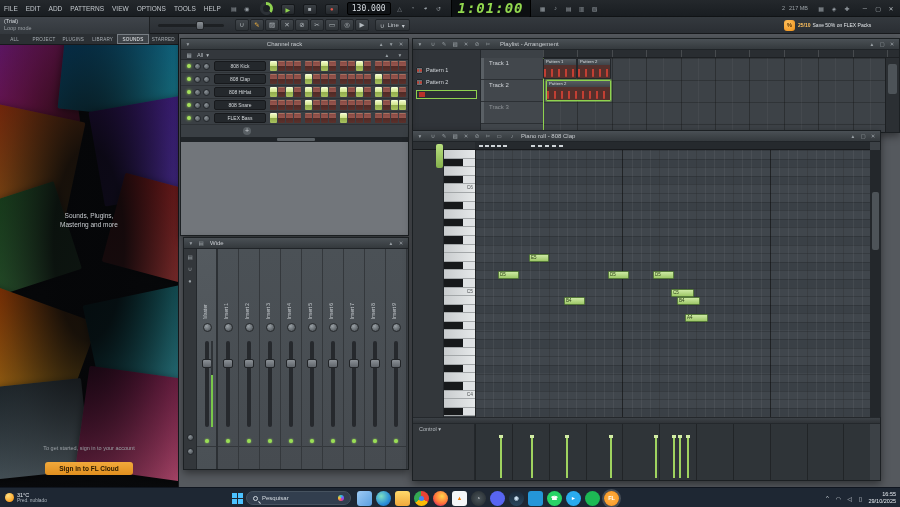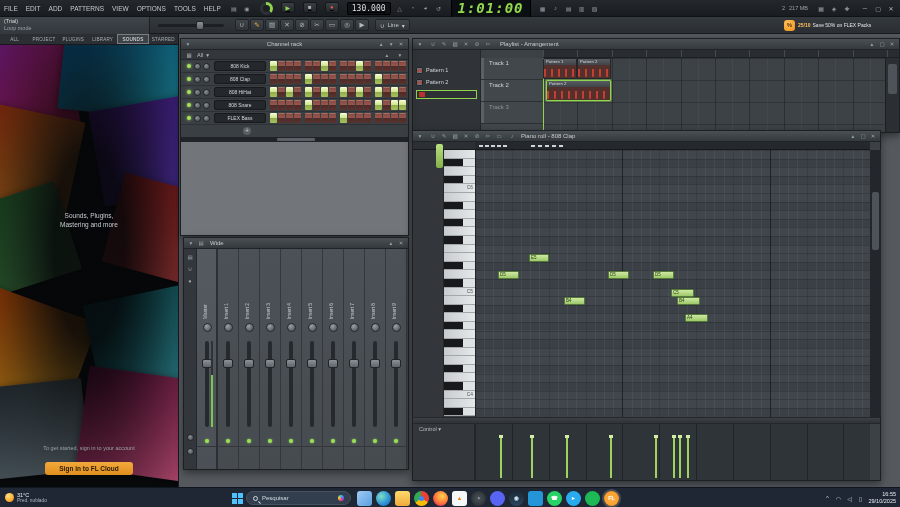--- a/index.html
+++ b/index.html
@@ -10,21 +10,21 @@
 .icrow{display:flex;align-items:center;gap:1px;margin:0 3px;}
 .icA{width:12px;height:12px;display:flex;align-items:center;justify-content:center;font-size:6px;color:#969da3;}
 .icA.wc{color:#b7bdc2;}
 .icB{width:14px;height:12px;display:flex;align-items:center;justify-content:center;font-size:6.5px;color:#b3b9be;background:linear-gradient(#41464b,#2f3438);border:1px solid #202428;border-radius:2px;}
 .icB.accent{color:#f2b13d;}
 .icH{width:10px;height:9px;display:flex;align-items:center;justify-content:center;font-size:5.5px;color:#9aa1a6;}
 
 #t1{position:absolute;left:0;top:0;width:900px;height:17px;background:linear-gradient(#24282c,#191d21);display:flex;align-items:center;z-index:30;border-bottom:1px solid #101315;}
 #menu{display:flex;align-items:center;}
 .menu-item{font-size:6.5px;color:#c3c8cd;padding:0 4px;line-height:17px;}
-#transport{display:flex;align-items:flex-start;gap:8px;margin-left:4px;text-decoration:underline;}
+#transport{display:flex;align-items:flex-end;gap:8px;margin-left:4px;}
 .dial{width:13px;height:13px;border-radius:50%;background:conic-gradient(#8fd34f 0 130deg,#2c3136 130deg);position:relative;}
 .dial::after{content:'';position:absolute;inset:3px;border-radius:50%;background:#1b1f23;}
 .tbtn{width:14px;height:11px;background:linear-gradient(#3a3f44,#24282c);border:1px solid #15181b;border-radius:2px;display:flex;align-items:center;justify-content:center;font-size:6px;color:#a8aeb3;}
 .tbtn.play{color:#8fd34f;}
 .tbtn.rec{color:#e05548;}
 #tempo{background:#101316;border:1px solid #000;color:#d8dde2;font-family:"DejaVu Sans Mono",monospace;font-size:8px;padding:1px 4px;border-radius:2px;}
 #timedisp{background:#0c0f11;border:1px solid #000;color:#93d94f;font-family:"DejaVu Sans Mono",monospace;font-size:14px;font-weight:bold;padding:1px 6px;border-radius:2px;letter-spacing:1px;margin:0 3px;font-style:italic;}
 #cpu{display:flex;align-items:center;gap:4px;font-size:5.5px;color:#9aa1a6;margin-right:4px;}
 
 #t2{position:absolute;left:0;top:17px;width:900px;height:17px;background:linear-gradient(#34393e,#2a2e33);display:flex;align-items:center;z-index:30;border-bottom:1px solid #17191c;}

